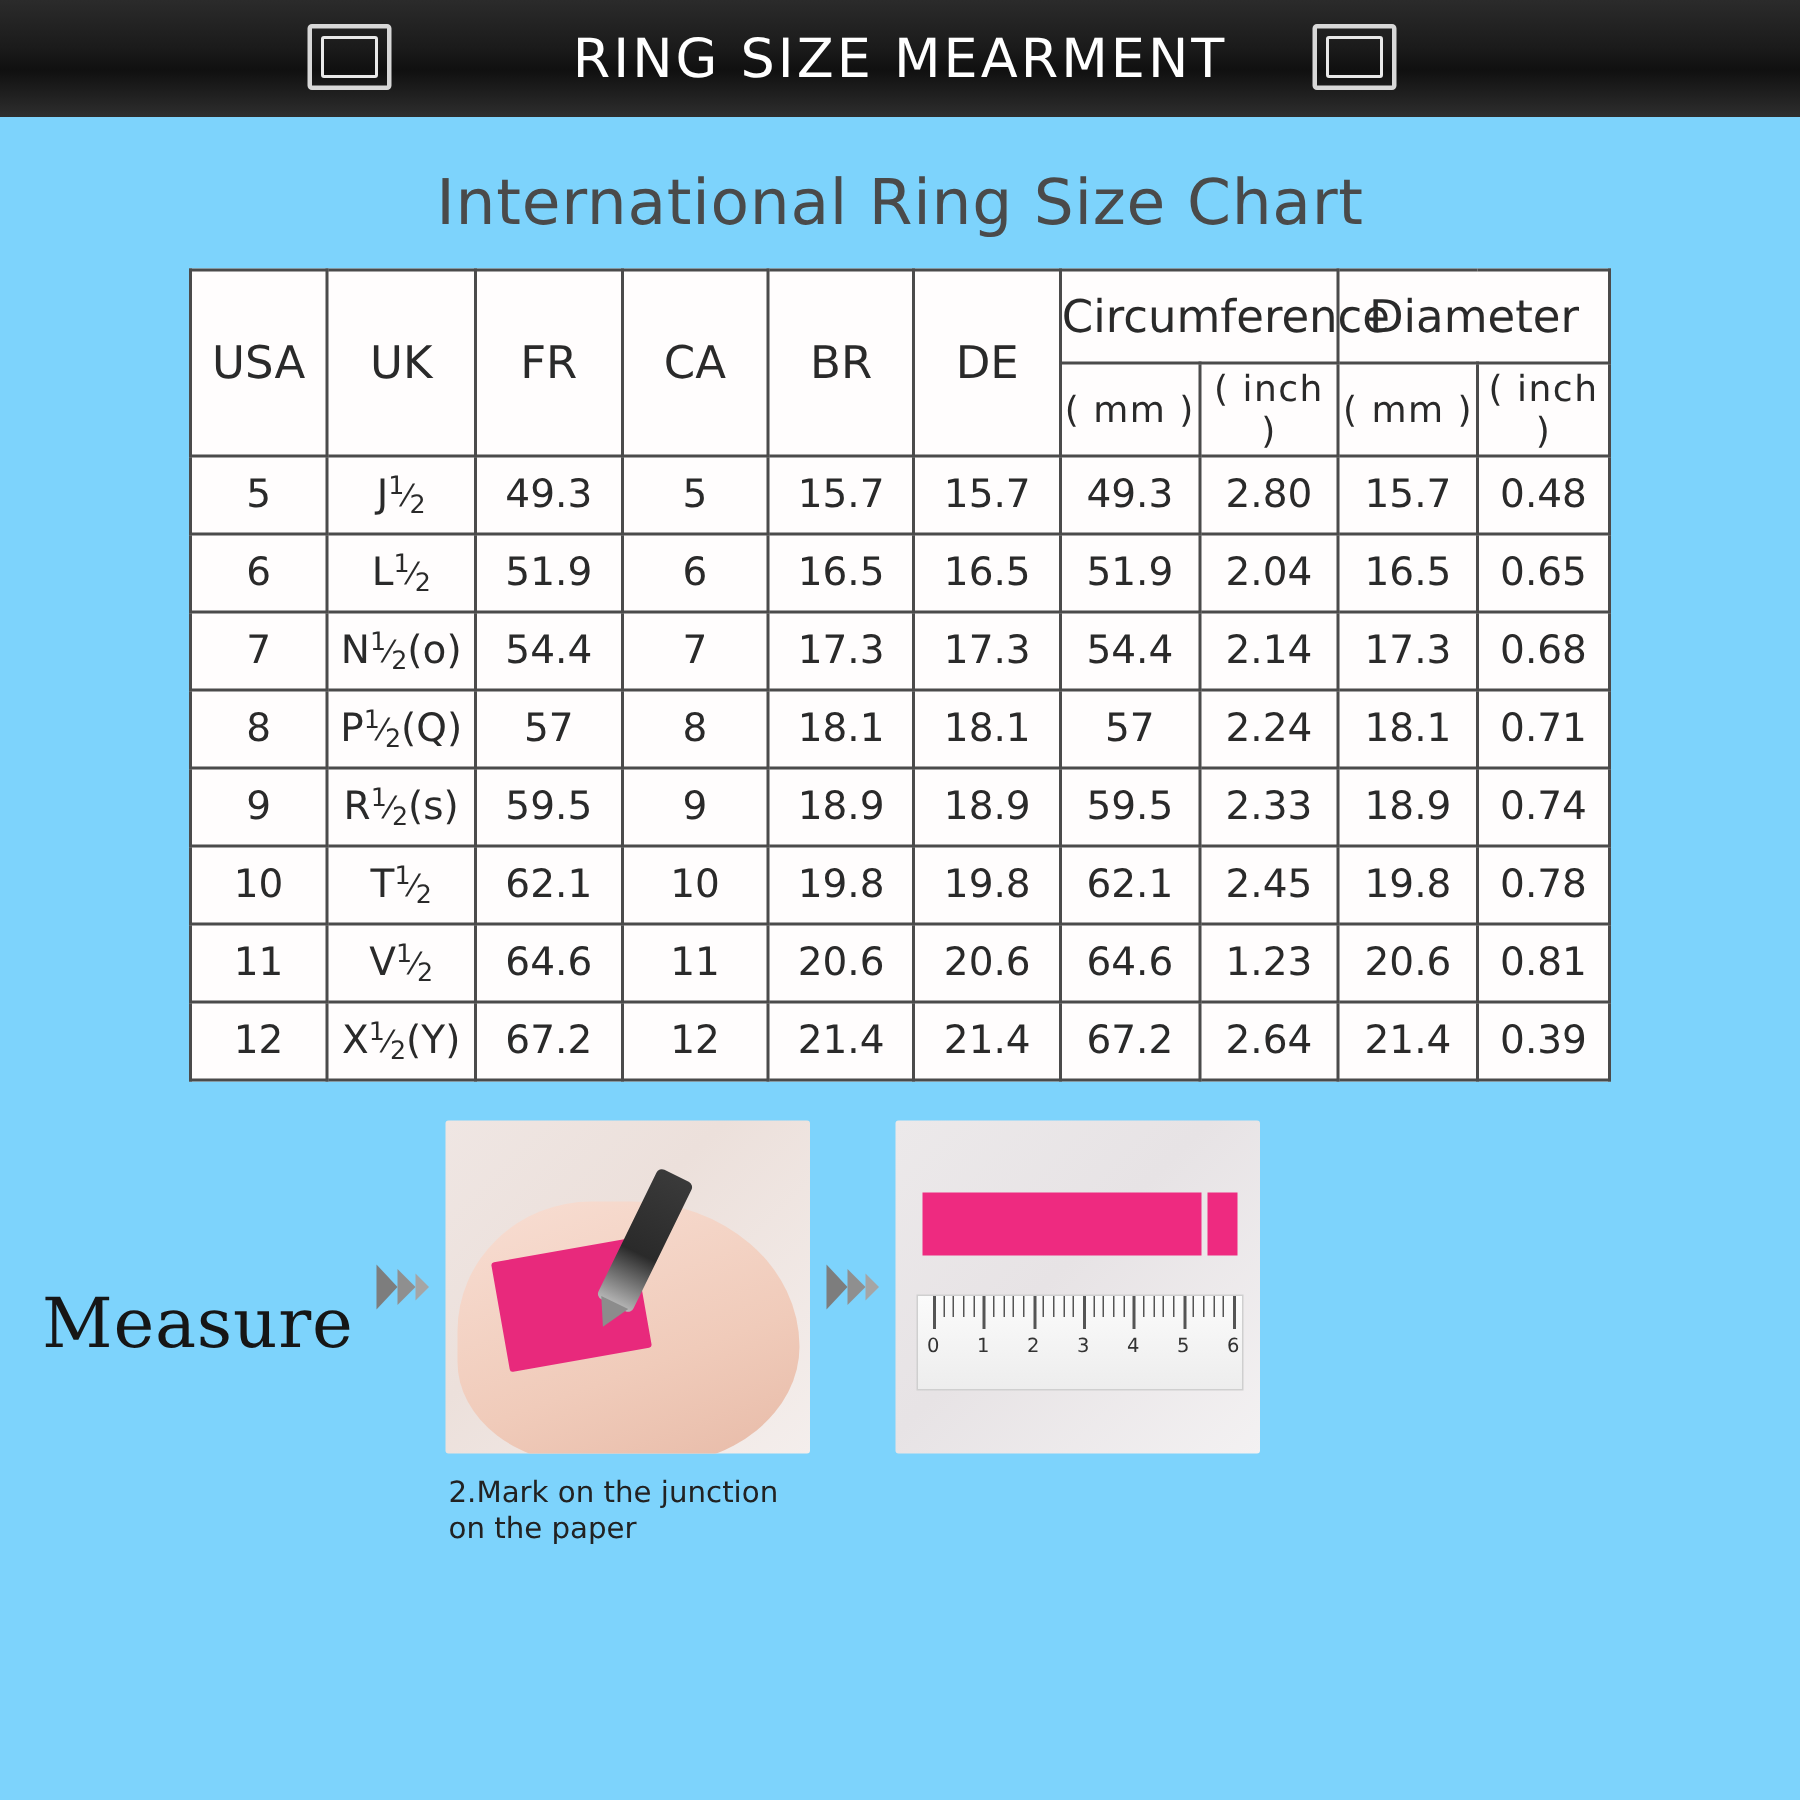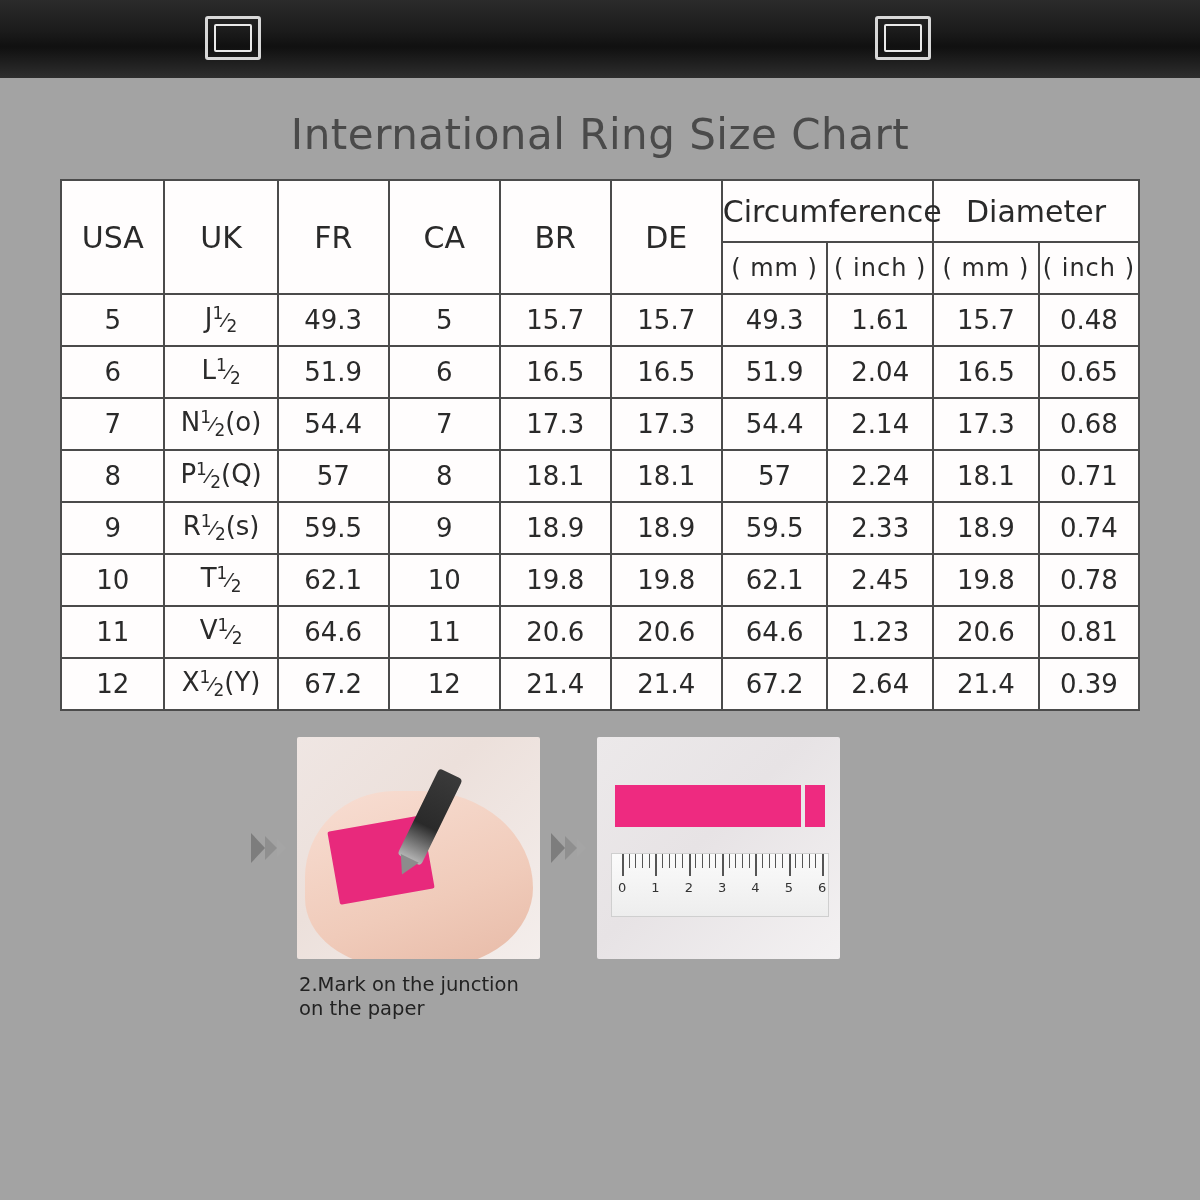--- a/index.html
+++ b/index.html
@@ -53,38 +53,38 @@
     border-radius: 2px;
   }
   .header .corner.left { left: 205px; }
   .header .corner.right { left: 875px; }
 
   
   .page {
     position: relative;
     width: 1200px;
     height: 1122px;
-    background: #a3a3a3;
+    background: #7dd3fc;
     box-sizing: border-box;
   }
 
   .chart-title {
     text-align: center;
     font-size: 42px;
     color: #4a4a4a;
     font-weight: 400;
     padding-top: 32px;
     letter-spacing: 0.5px;
     font-family: "DejaVu Sans", sans-serif;
   }
 
   
   .table-wrap {
     margin: 20px auto 0 auto;
-    width: 1080px;
+    width: 948px;
   }
   table.size-chart {
     border-collapse: collapse;
     width: 100%;
     table-layout: fixed;
     background: #fffdfd;
   }
   table.size-chart th,
   table.size-chart td {
     border: 2px solid #4b4b4b;
@@ -304,20 +304,21 @@
     font-size: 13px;
     color: #333;
     font-family: "DejaVu Sans", sans-serif;
   }
 </style>
 </head>
 <body>
 
 <div class="header">
   <div class="corner left"></div>
+  <div class="title">RING SIZE MEARMENT</div>
   <div class="corner right"></div>
 </div>
 
 <div class="page">
 
   <div class="chart-title">International Ring Size Chart</div>
 
   <div class="table-wrap">
     <table class="size-chart">
       <colgroup>
@@ -352,21 +353,21 @@
       </thead>
       <tbody>
           <tr>
             <td>5</td>
             <td><span>J</span><span class="frac"><sup>1</sup>⁄<sub>2</sub></span><span></span></td>
             <td>49.3</td>
             <td>5</td>
             <td>15.7</td>
             <td>15.7</td>
             <td>49.3</td>
-            <td>1.61</td>
+            <td>2.80</td>
             <td>15.7</td>
             <td>0.48</td>
           </tr>
           <tr>
             <td>6</td>
             <td><span>L</span><span class="frac"><sup>1</sup>⁄<sub>2</sub></span><span></span></td>
             <td>51.9</td>
             <td>6</td>
             <td>16.5</td>
             <td>16.5</td>
@@ -445,20 +446,21 @@
             <td>67.2</td>
             <td>2.64</td>
             <td>21.4</td>
             <td>0.39</td>
           </tr>
         </tbody>
     </table>
   </div>
 
   <div class="measure">
+    <div class="measure-label">Measure</div>
 
     <div class="steps">
 
 
       <div class="arrow">
         <svg width="40" height="34" viewBox="0 0 40 34">
           <polygon points="2,2 2,32 16,17" fill="#7d7d7d"></polygon>
           <polygon points="16,5 16,29 28,17" fill="#8f8f8f"></polygon>
           <polygon points="28,8 28,26 37,17" fill="#a5a5a5"></polygon>
         </svg>

